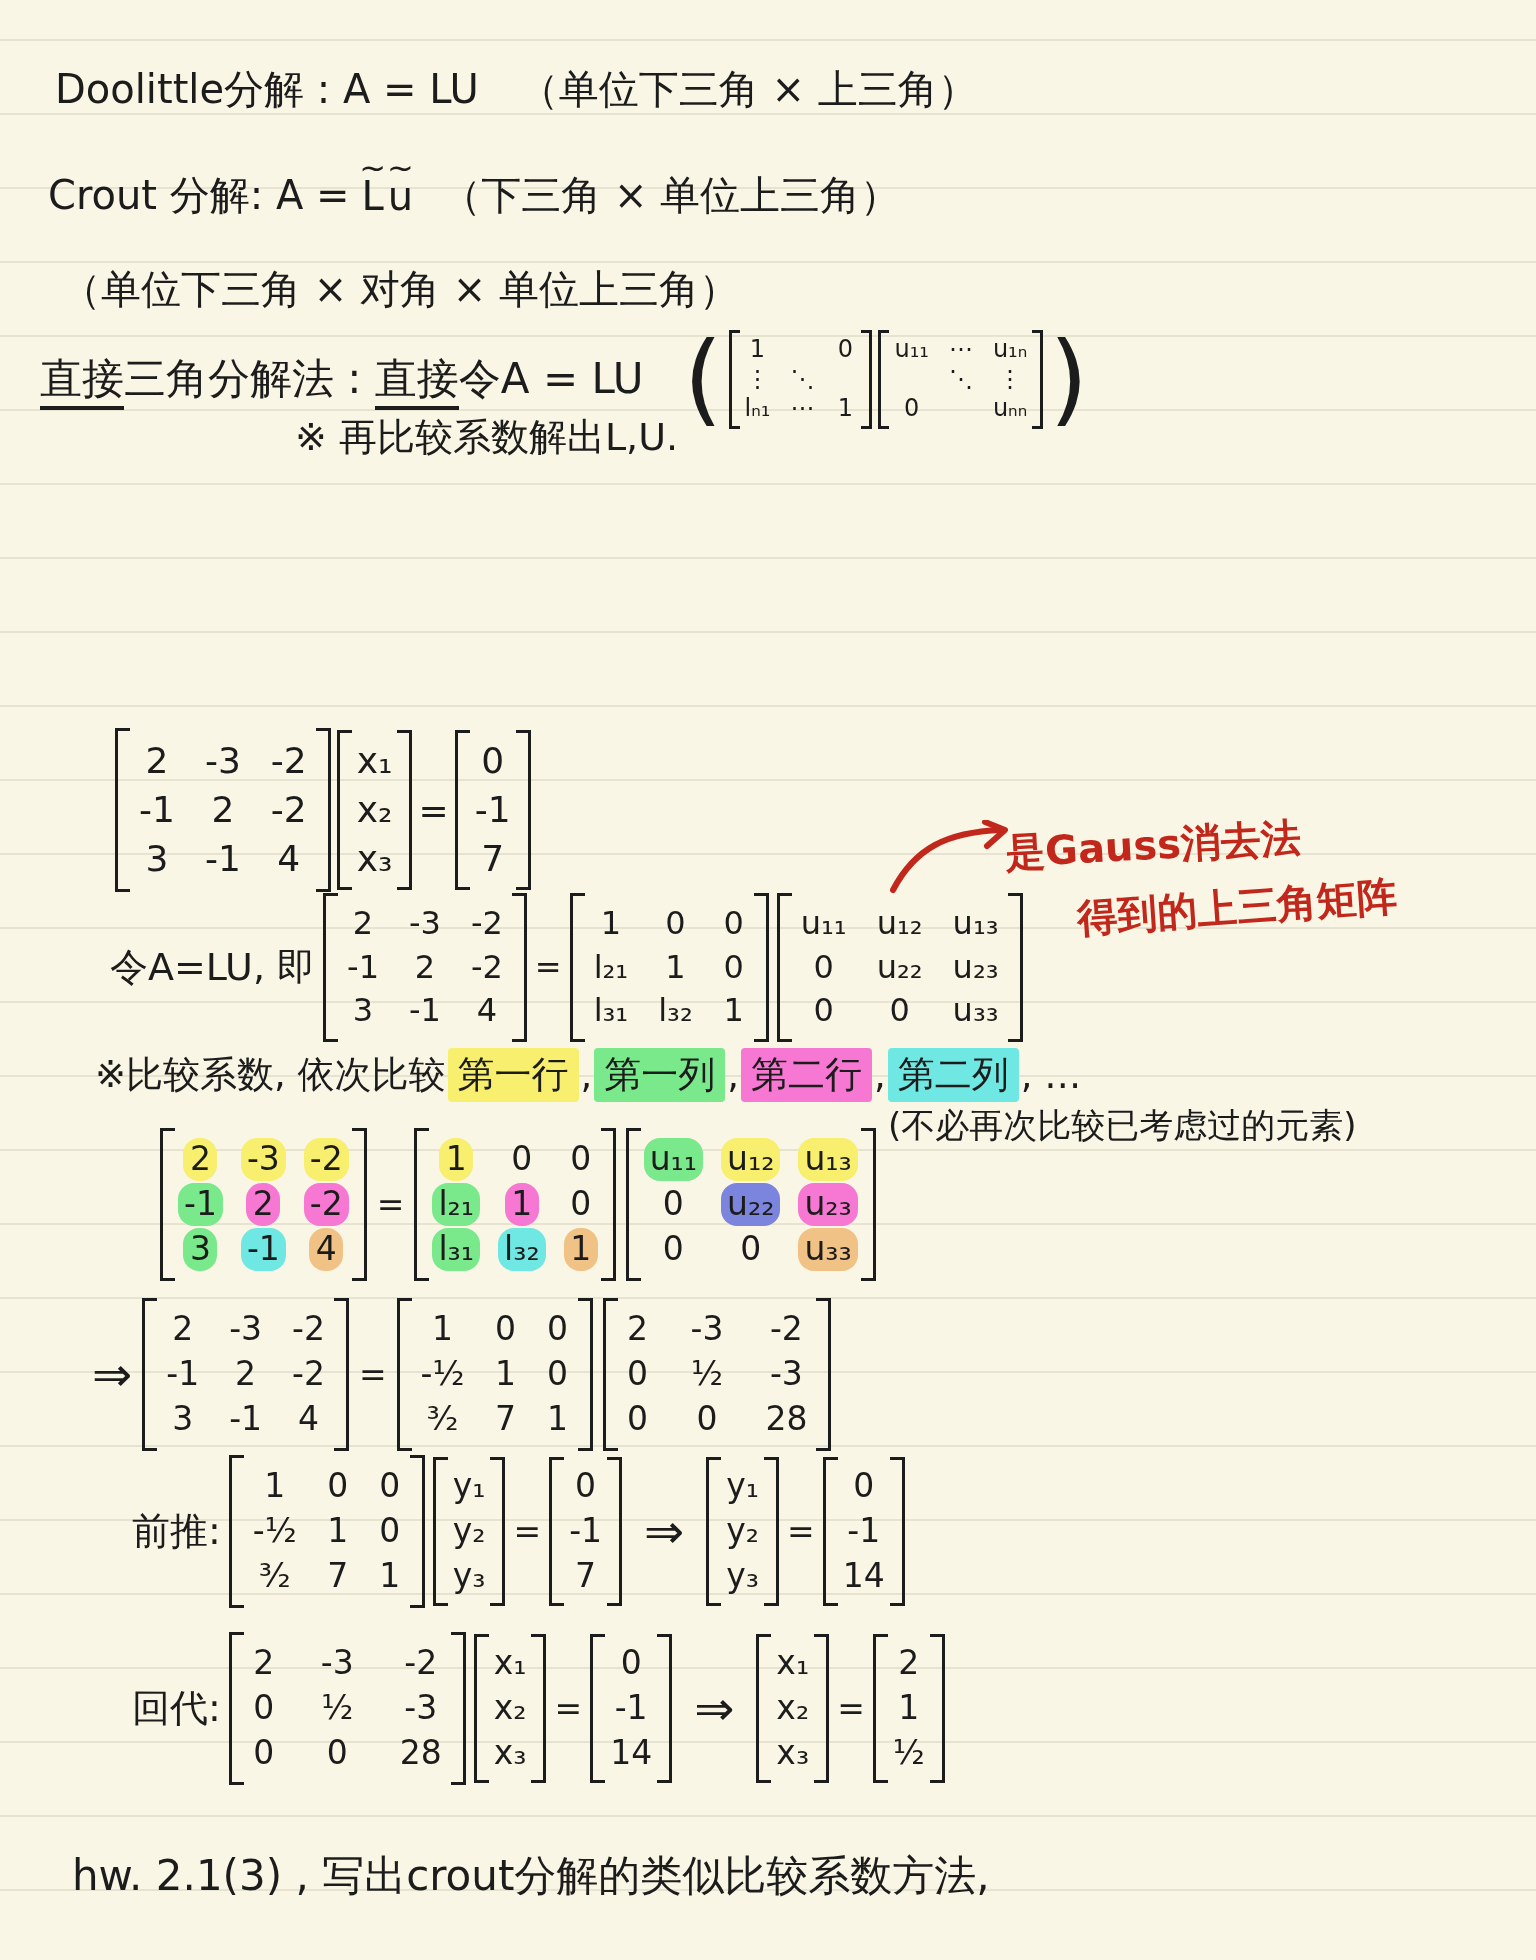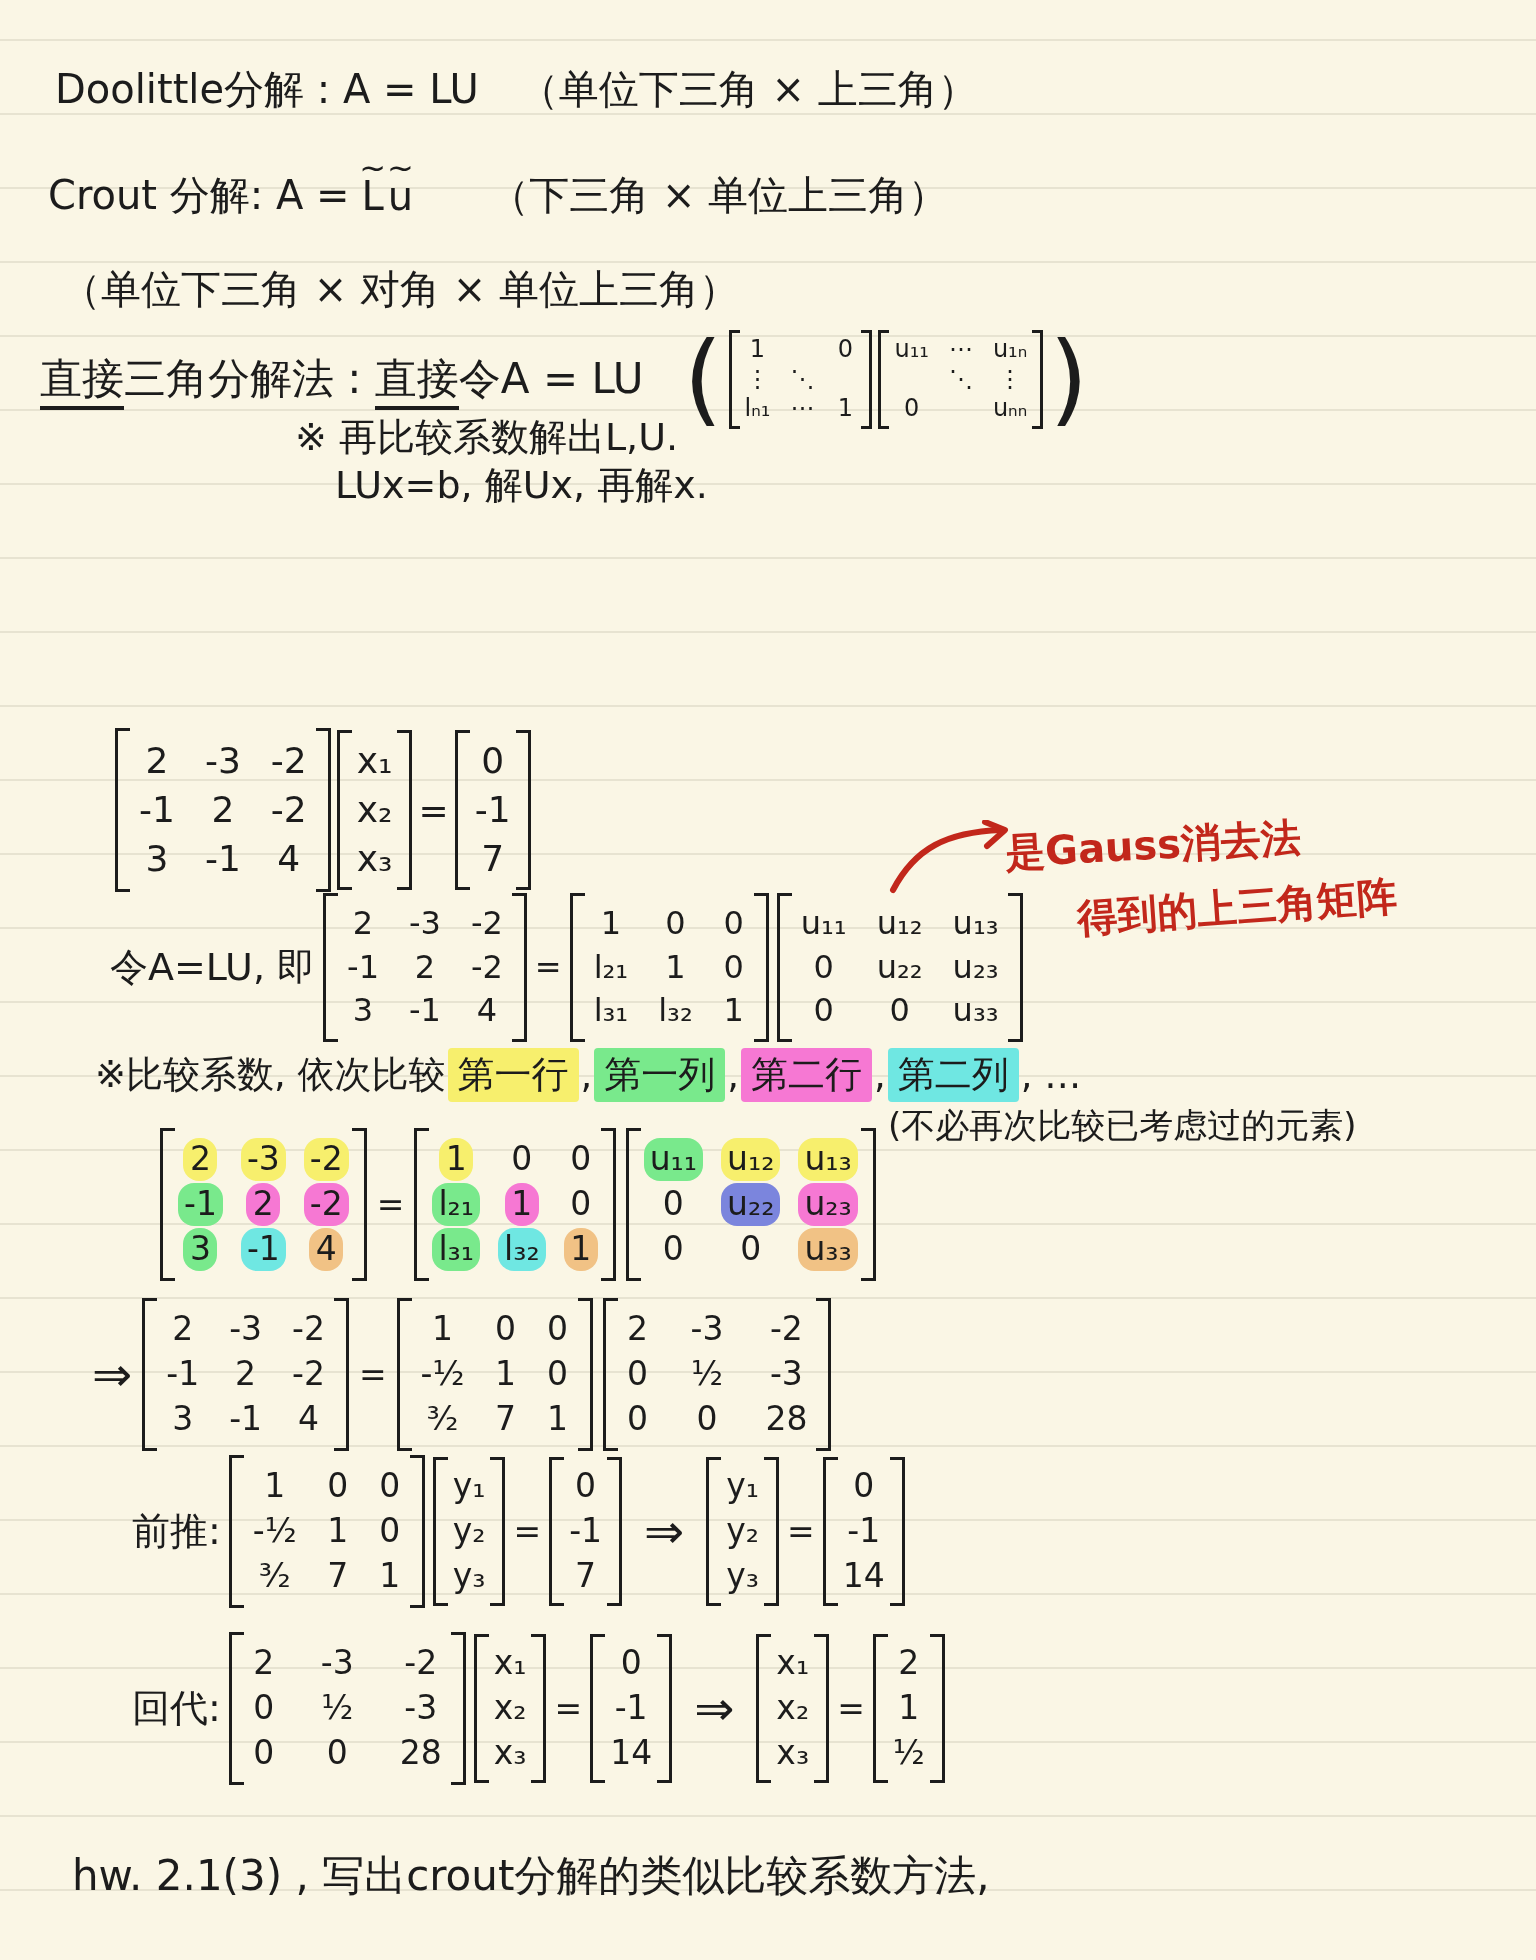--- a/index.html
+++ b/index.html
@@ -54,21 +54,21 @@
   </div>
 
   <div class="row" style="left:48px;top:168px;font-size:40px;gap:4px">
     <span>Crout 分解: A =</span>
     <span class="over" style="margin-left:8px">
       <i class="mark">~</i><span>L</span>
     </span>
     <span class="over">
       <i class="mark">~</i><span>u</span>
     </span>
-    <span style="margin-left:72px">（下三角 × 单位上三角）</span>
+    <span style="margin-left:24px">（下三角 × 单位上三角）</span>
   </div>
 
   <div class="row" style="left:55px;top:262px;font-size:40px">
     <span style="margin-left:6px">（单位下三角 × 对角 × 单位上三角）</span>
   </div>
 
   <div class="row" style="left:40px;top:330px;font-size:42px;gap:6px">
     <span class="txt">
       <span class="ul">直接</span><span>三角分解法 : </span><span class="ul">直接</span><span>令A = LU</span>
     </span>
@@ -93,23 +93,20 @@
         <span class="mcell">⋮</span>
         <span class="mcell">0</span>
         <span class="mcell"></span>
         <span class="mcell">uₙₙ</span>
       </span>
     <span class="bigparen">)</span>
   </div>
 
   <div class="row" style="left:295px;top:412px;font-size:38px">
     <span>※ 再比较系数解出L,U.</span>
-  </div>
-  <div class="row" style="left:335px;top:460px;font-size:38px">
-    <span>LUx=b, 解Ux, 再解x.</span>
   </div>
 
 
   <div class="row" style="left:115px;top:728px;font-size:36px;gap:6px">
     <span class="matrix" style="grid-template-columns: repeat(3, auto);">
         <span class="mcell">2</span>
         <span class="mcell">-3</span>
         <span class="mcell">-2</span>
         <span class="mcell">-1</span>
         <span class="mcell">2</span>

